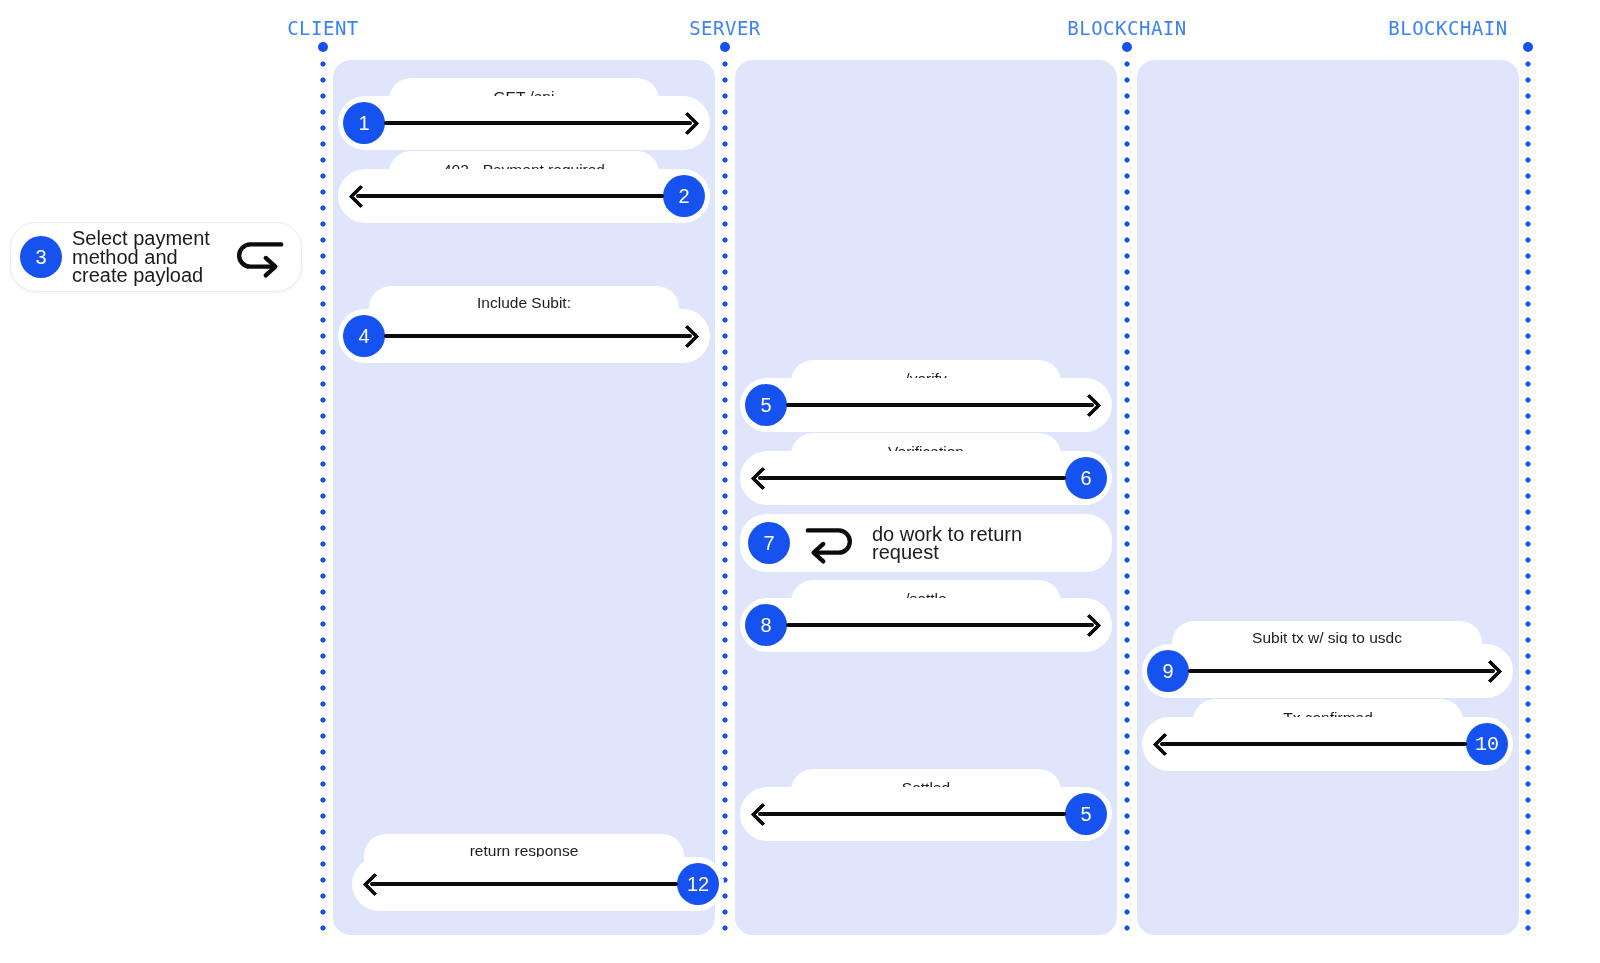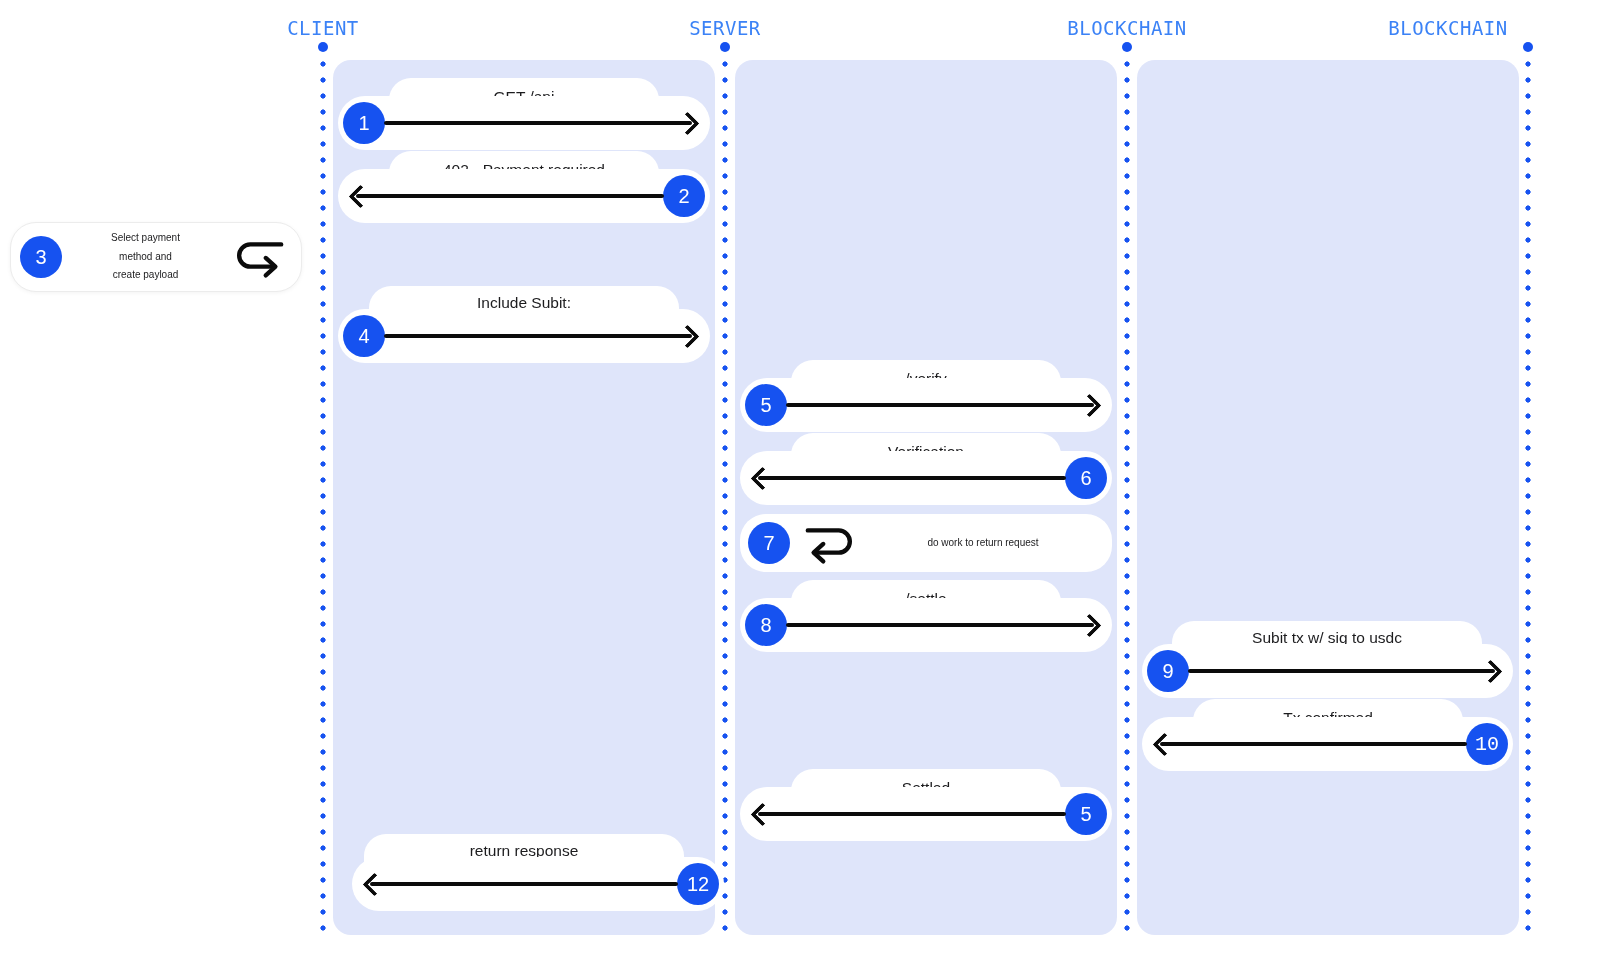--- a/index.html
+++ b/index.html
@@ -52,21 +52,21 @@
   }
   .chev.right { transform:rotate(45deg); transform-origin:center; margin-top:0.5px; }
   .chev.left  { transform:rotate(-135deg); transform-origin:center; margin-top:0.5px; }
   .selfbox {
     position:absolute; background:#ffffff; border-radius:26px;
     display:flex; align-items:center;
   }
   .selfbox.bordered { border:1px solid #ececec; box-shadow:0 1px 4px rgba(0,0,0,0.05); }
   .selfbox .badge { position:static; flex:0 0 auto; }
   .selfbox .stext {
-    flex:1 1 auto; text-align:center; font-size:10px; line-height:18.5px; color:#1c1c1e;
+    flex:1 1 auto; font-size:20px; line-height:18.5px; color:#1c1c1e;
   }
   .uicon { flex:0 0 auto; display:block; }
 </style>
 </head>
 <body>
 
 <div class="canvas">
 
   <div class="hdr" style="left:323px;">CLIENT</div>
   <div class="hdr" style="left:725px;">SERVER</div>

